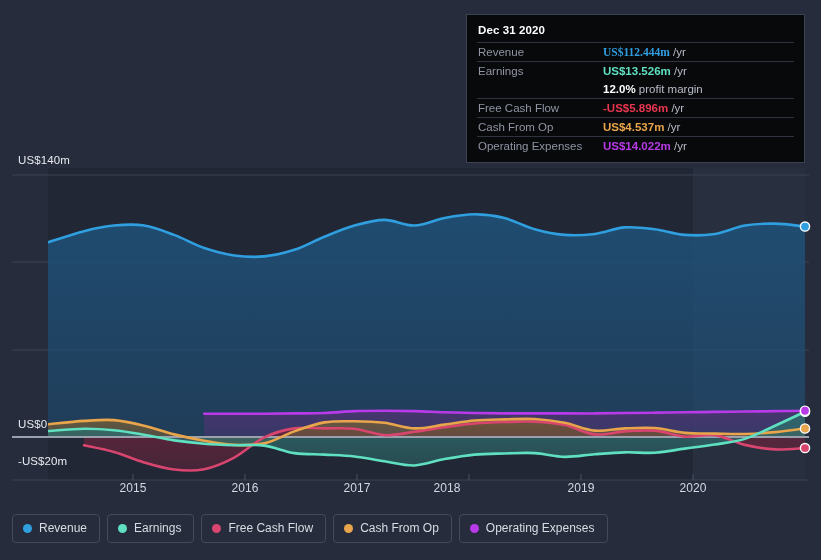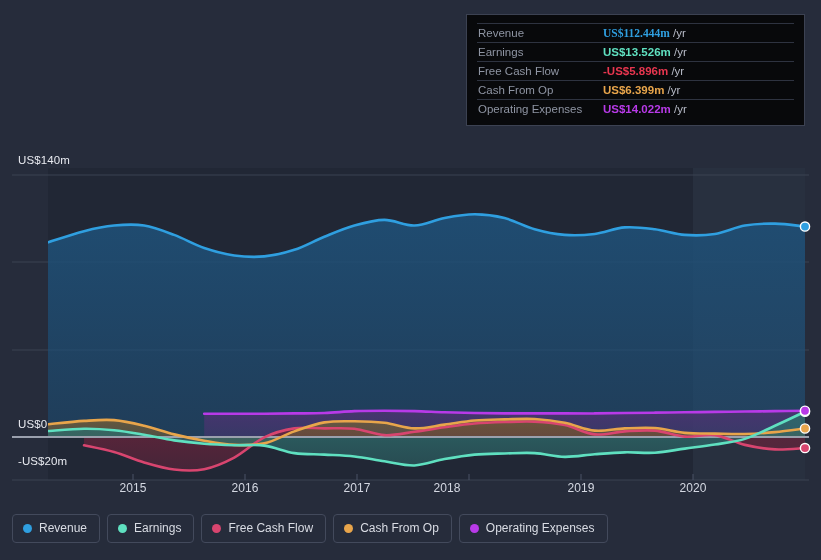--- a/index.html
+++ b/index.html
@@ -190,47 +190,55 @@
   <div class="ylabel" style="left:18px; top:455px;">-US$20m</div>
 
   <div class="xlabel" style="left:133px; top:481px;text-align:center;">2015</div>
   <div class="xlabel" style="left:245px; top:481px;">2016</div>
   <div class="xlabel" style="left:357px; top:481px;text-align:right;">2017</div>
   <div class="xlabel" style="left:447px; top:481px;">2018</div>
   <div class="xlabel" style="left:581px; top:481px;">2019</div>
   <div class="xlabel" style="left:693px; top:481px;">2020</div>
 
   <div id="tooltip">
+    <div class="tt-title">Dec 31 2020</div>
     <table>
       <tbody>
         <tr>
           <td class="tt-key">Revenue</td>
           <td class="tt-val">
             <span class="val-main" style="color: rgb(47, 159, 224); font-family: Liberation Serif, serif;">US$112.444m</span>
             <span class="unit">/yr</span>
           </td>
         </tr>
         <tr>
           <td class="tt-key">Earnings</td>
           <td class="tt-val">
             <span class="val-main" style="color: rgb(95, 224, 192);">US$13.526m</span>
             <span class="unit">/yr</span>
           </td>
         </tr>
+        <tr class="no-rule">
+          <td class="tt-key"></td>
+          <td class="tt-val">
+            <span class="val-main" style="color: rgb(255, 255, 255);">12.0%</span>
+            <span class="pm-label">profit margin</span>
+          </td>
+        </tr>
         <tr>
           <td class="tt-key">Free Cash Flow</td>
           <td class="tt-val">
             <span class="val-main" style="color: rgb(232, 54, 79);">-US$5.896m</span>
             <span class="unit">/yr</span>
           </td>
         </tr>
         <tr>
           <td class="tt-key">Cash From Op</td>
           <td class="tt-val">
-            <span class="val-main" style="color: rgb(232, 165, 75);">US$6.399m</span>
+            <span class="val-main" style="color: rgb(232, 165, 75);">US$4.537m</span>
             <span class="unit">/yr</span>
           </td>
         </tr>
         <tr>
           <td class="tt-key">Operating Expenses</td>
           <td class="tt-val">
             <span class="val-main" style="color: rgb(184, 58, 232);">US$14.022m</span>
             <span class="unit">/yr</span>
           </td>
         </tr>

